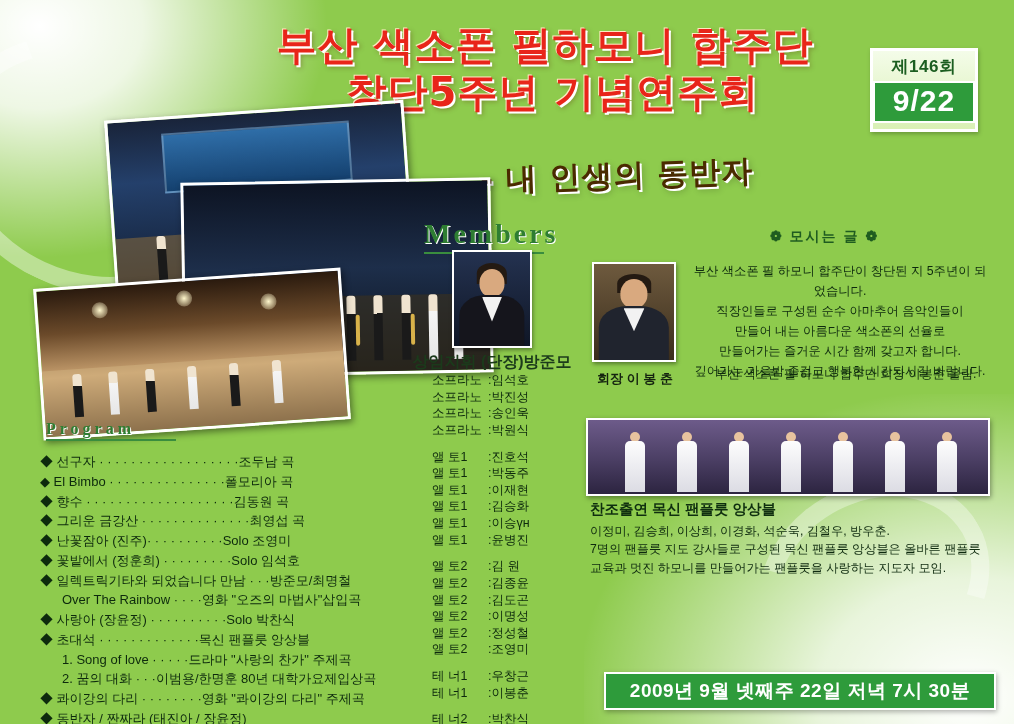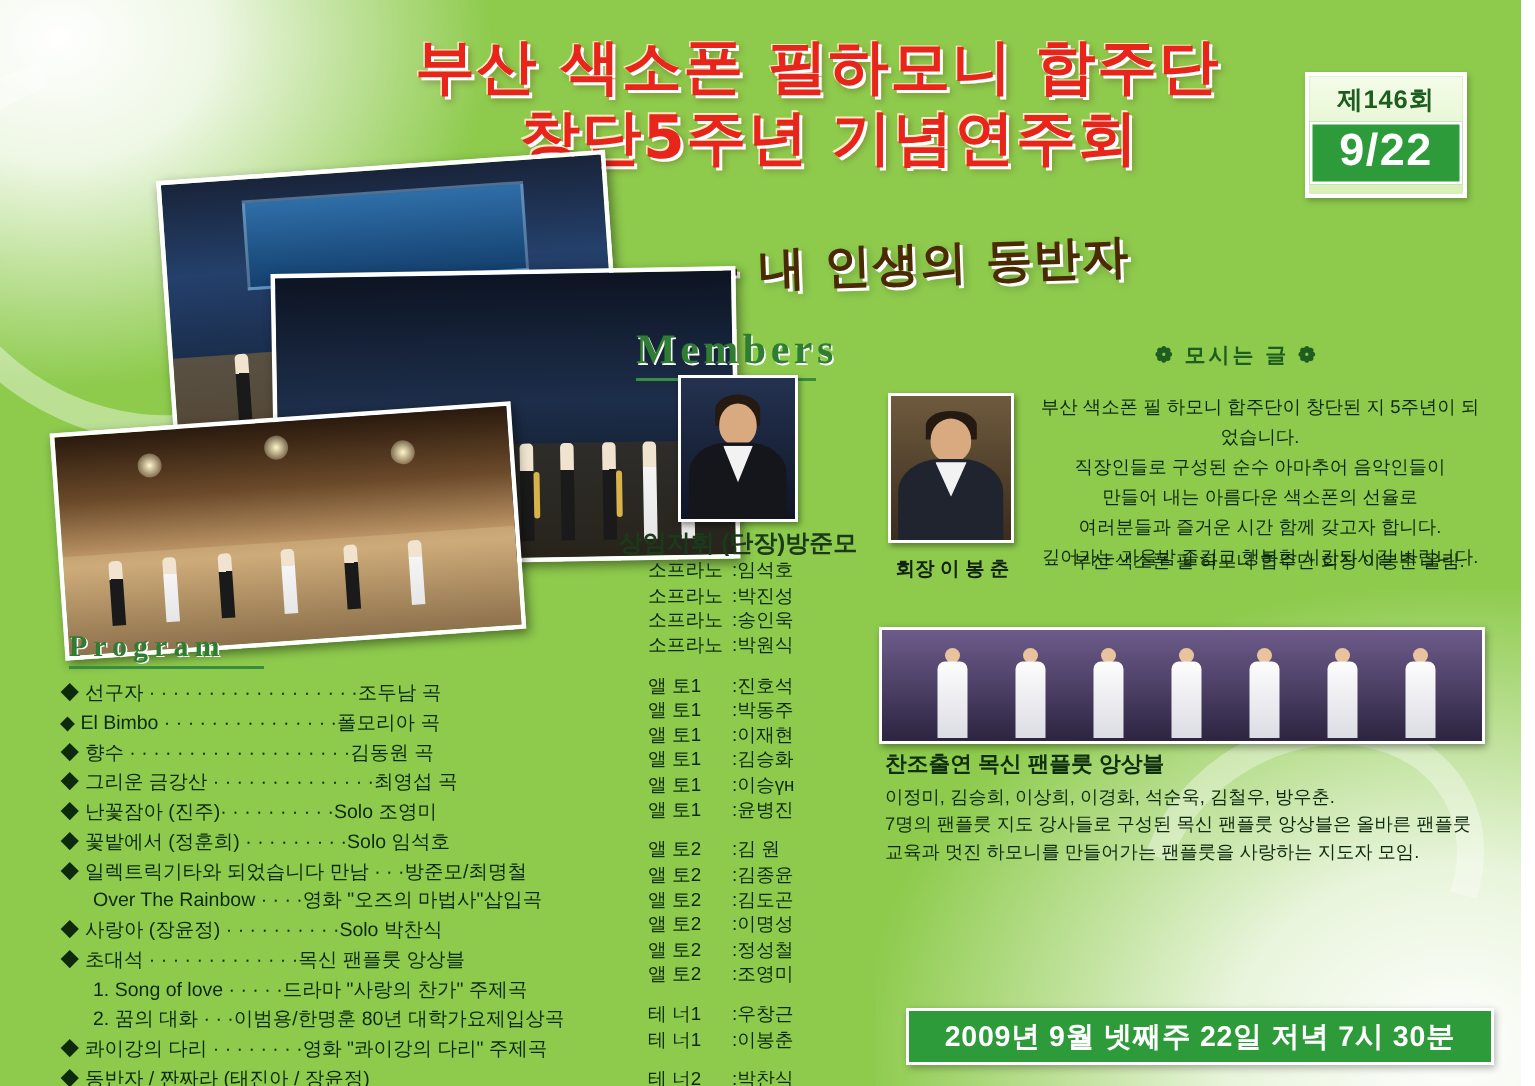--- a/index.html
+++ b/index.html
@@ -184,21 +184,21 @@
   }
   .ens-text {
     position:absolute; left: 590px; top: 522px; width: 400px;
     font-size: 12.2px; line-height: 1.5; color:#0e2a0e;
   }
 
   
   .program-head {
     position:absolute; left: 46px; top: 420px;
     font-family: "Liberation Serif", serif;
-    font-size: 20px; font-weight:bold; letter-spacing: 4px;
+    font-size: 16px; font-weight:bold; letter-spacing: 4px;
     color:#2e7d32; text-shadow:1px 1px 0 #ffffff;
   }
   .program-head .rule { display:block; width: 130px; height:2px; background:#3a8d3e; margin-top:1px; }
   .program-list {
     position:absolute; left: 40px; top: 452px; width: 380px;
     font-size: 13px; color:#0d2a0d; line-height: 1.52;
   }
   .program-list .li { white-space: nowrap; }
   .program-list .sub { padding-left: 22px; }
 
@@ -340,21 +340,21 @@
     <div class="hair" style="top:10%; width:42%; height:20%"></div>
     <div class="face" style="top:16%; width:34%; height:30%"></div>
     <div class="suit" style="top:44%; width:88%; height:56%; background:#20242e"></div>
     <div class="shirt" style="top:46%; width:26%; height:24%"></div>
   </div>
   <div class="pres-caption">회장 이 봉 춘</div>
   <div class="greeting-text">
     <div>부산 색소폰 필 하모니 합주단이 창단된 지 5주년이 되었습니다.</div>
     <div>직장인들로 구성된 순수 아마추어 음악인들이</div>
     <div>만들어 내는 아름다운 색소폰의 선율로</div>
-    <div>여러분들과 즐거운 시간 함께 갖고자 합니다.</div>
+    <div>만들어가는 즐거운 시간 함께 갖고자 합니다.</div>
     <div>깊어가는 가을밤 즐겁고 행복한 시간되시길 바랍니다.</div>
   </div>
   <div class="greeting-sign">부산 색소폰 필 하모니 합주단   회장 이봉춘 올림.</div>
 
   <div class="ens-photo">
     <div class="ens-person" style="left:9%">
         <div class="h"></div>
         <div class="b"></div>
       </div>
     <div class="ens-person" style="left:22%">

